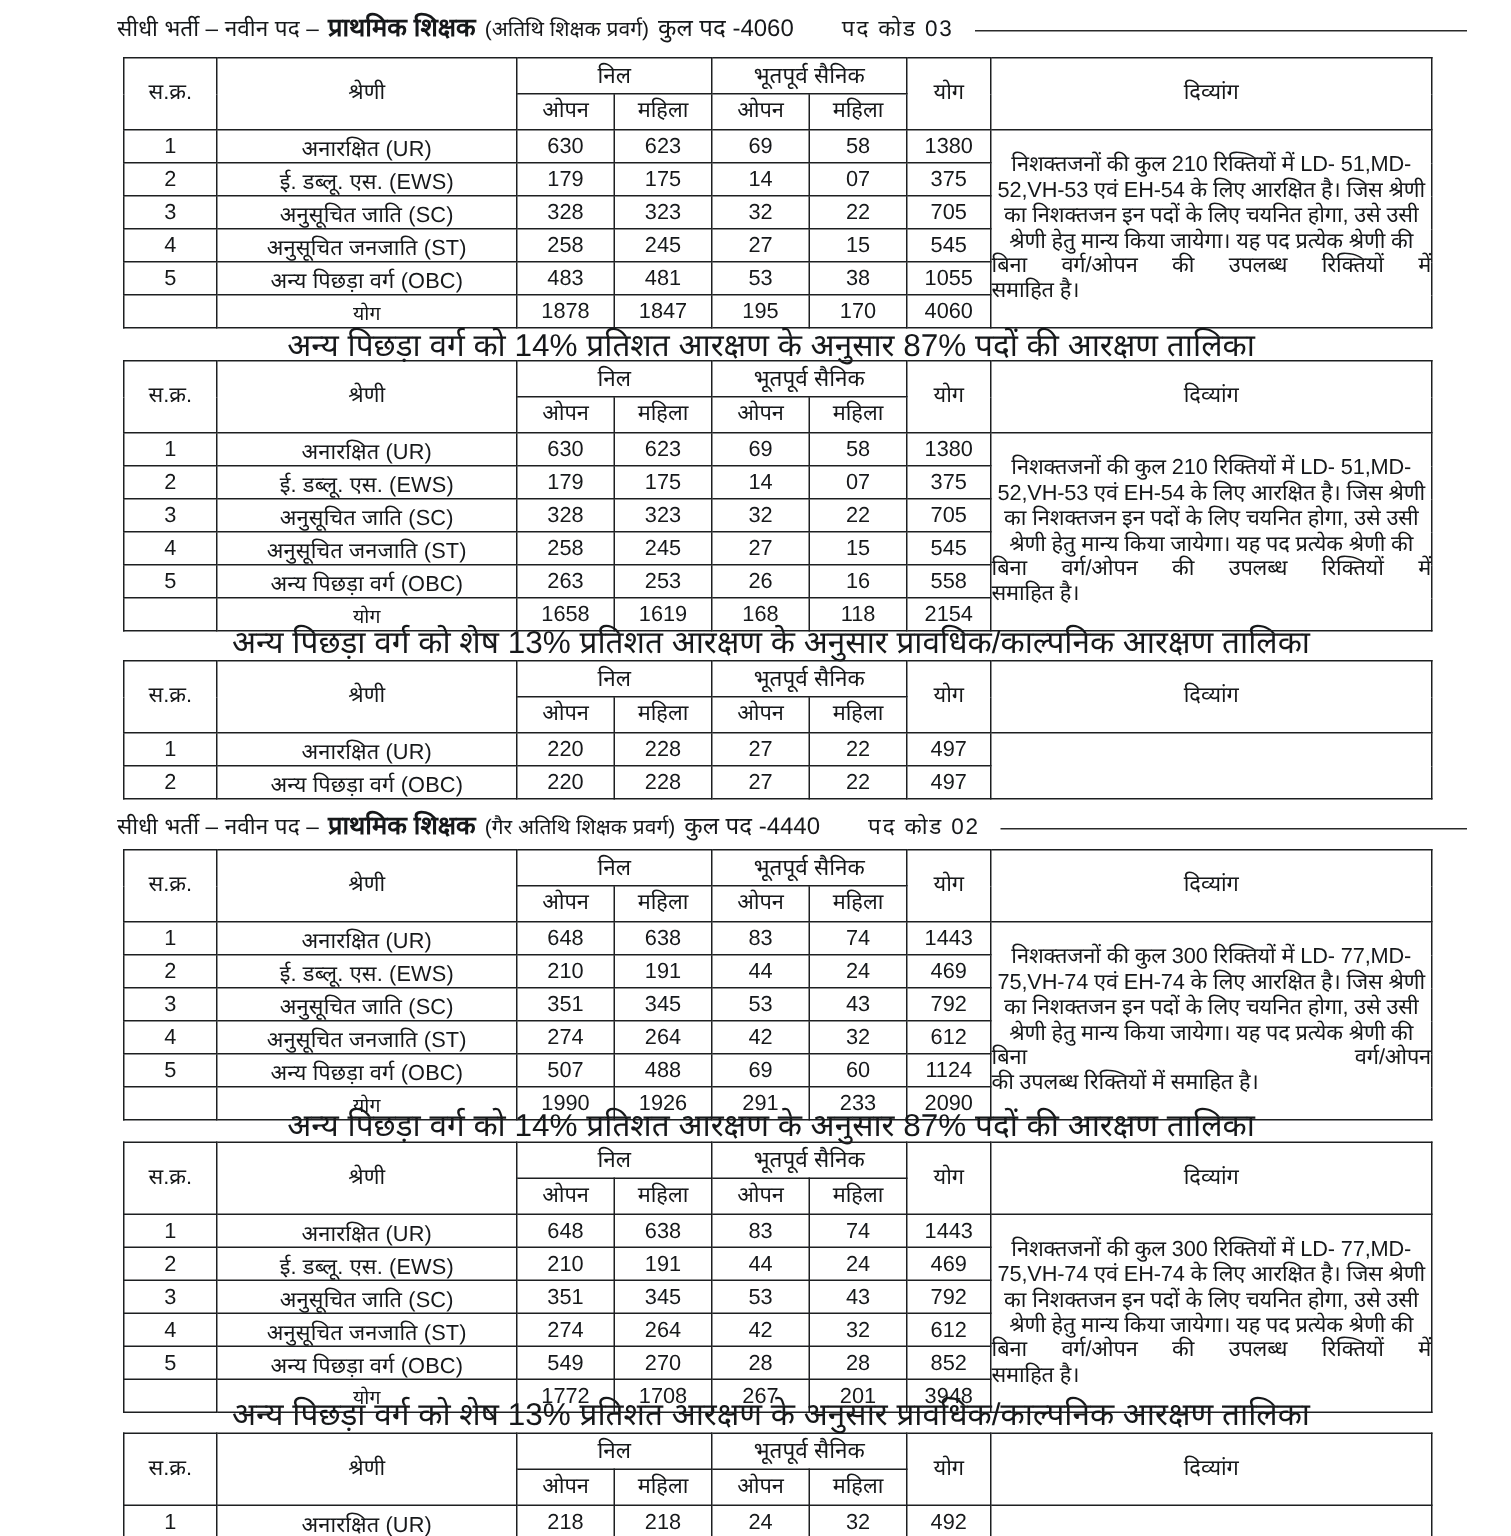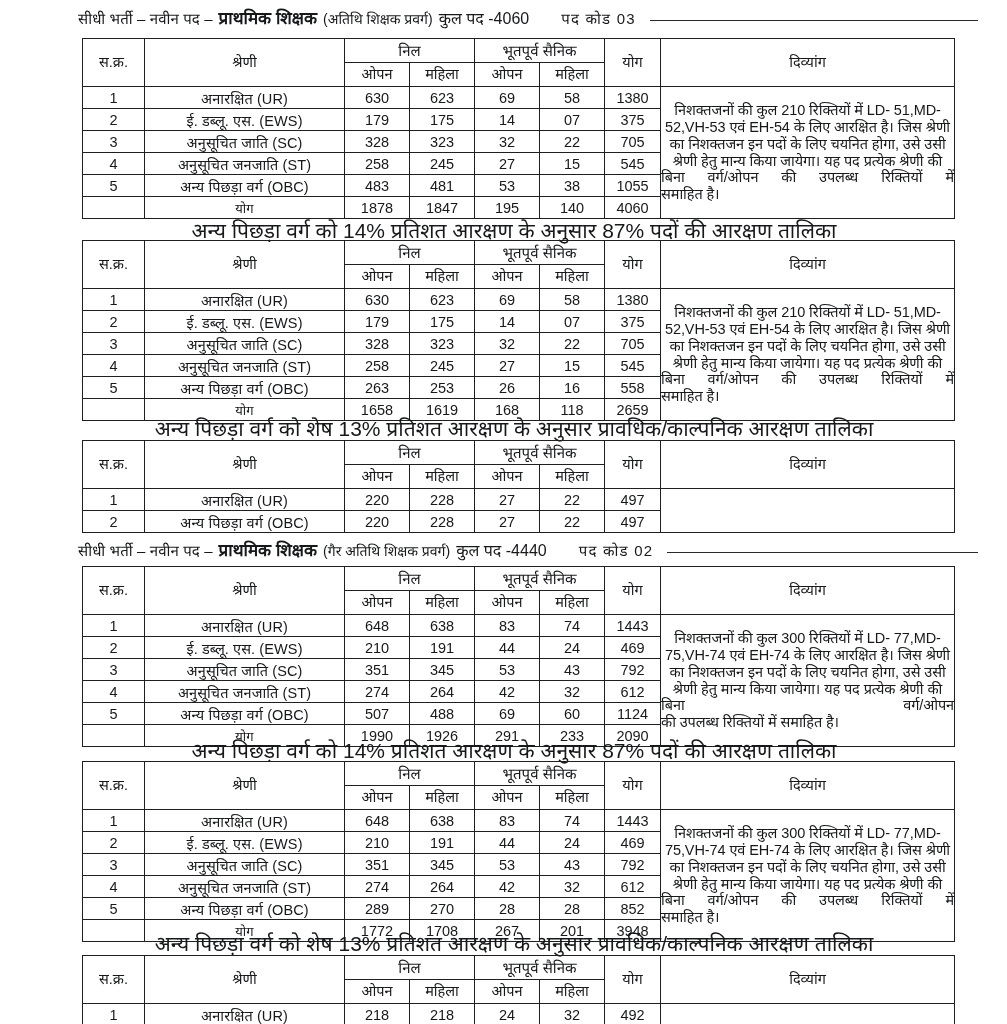--- a/index.html
+++ b/index.html
@@ -227,21 +227,21 @@
           <td class="num">53</td>
           <td class="num">38</td>
           <td class="yog">1055</td>
         </tr>
         <tr>
           <td class="sn"></td>
           <td class="cat sum">योग</td>
           <td class="num">1878</td>
           <td class="num">1847</td>
           <td class="num">195</td>
-          <td class="num">140</td>
+          <td class="num">170</td>
           <td class="yog">4060</td>
         </tr>
       </tbody>
     </table>
   </div>
 
   <div class="center-title" style="position:absolute; left:78px; top:219px; width:872px;">अन्य पिछड़ा वर्ग को 14% प्रतिशत आरक्षण के अनुसार 87% पदों की आरक्षण तालिका</div>
   <div class="blk" style="top:236px;">
     <table class="res">
       <colgroup>
@@ -325,21 +325,21 @@
           <td class="num">16</td>
           <td class="yog">558</td>
         </tr>
         <tr>
           <td class="sn"></td>
           <td class="cat sum">योग</td>
           <td class="num">1658</td>
           <td class="num">1619</td>
           <td class="num">168</td>
           <td class="num">118</td>
-          <td class="yog">2659</td>
+          <td class="yog">2154</td>
         </tr>
       </tbody>
     </table>
   </div>
 
   <div class="center-title" style="position:absolute; left:78px; top:417px; width:872px;">अन्य पिछड़ा वर्ग को शेष 13% प्रतिशत आरक्षण के अनुसार प्रावधिक/काल्पनिक आरक्षण तालिका</div>
   <div class="blk" style="top:436px;">
     <table class="res">
       <colgroup>
         <col style="width:62px">
@@ -566,21 +566,21 @@
           <td class="cat">अनुसूचित जनजाति (ST)</td>
           <td class="num">274</td>
           <td class="num">264</td>
           <td class="num">42</td>
           <td class="num">32</td>
           <td class="yog">612</td>
         </tr>
         <tr>
           <td class="sn">5</td>
           <td class="cat">अन्य पिछड़ा वर्ग (OBC)</td>
-          <td class="num">289</td>
+          <td class="num">549</td>
           <td class="num">270</td>
           <td class="num">28</td>
           <td class="num">28</td>
           <td class="yog">852</td>
         </tr>
         <tr>
           <td class="sn"></td>
           <td class="cat sum">योग</td>
           <td class="num">1772</td>
           <td class="num">1708</td>

